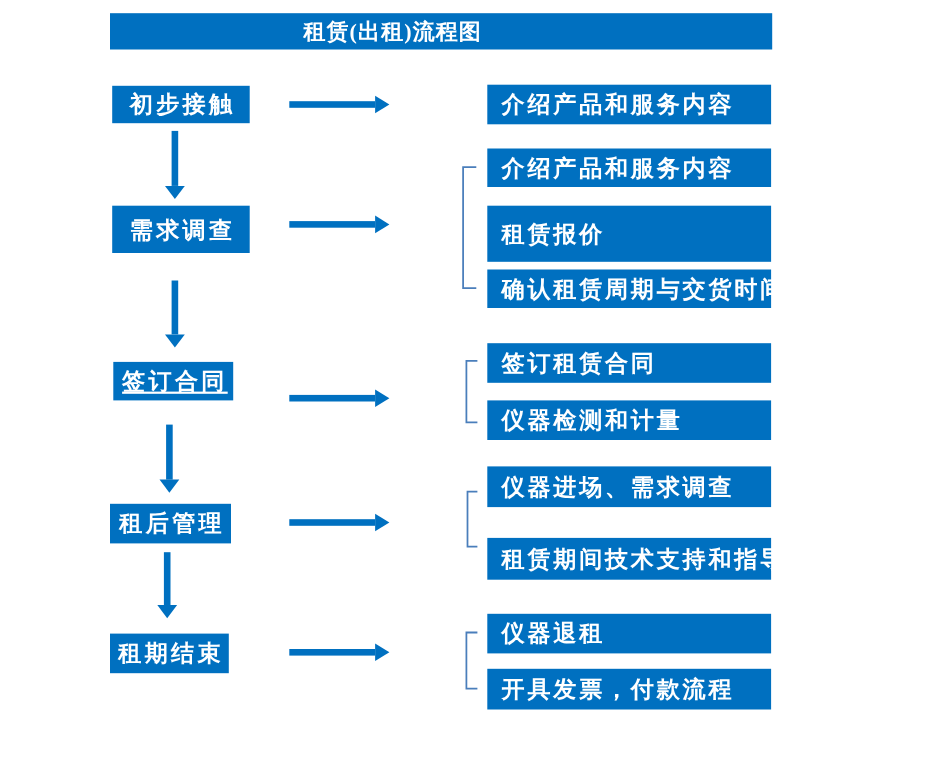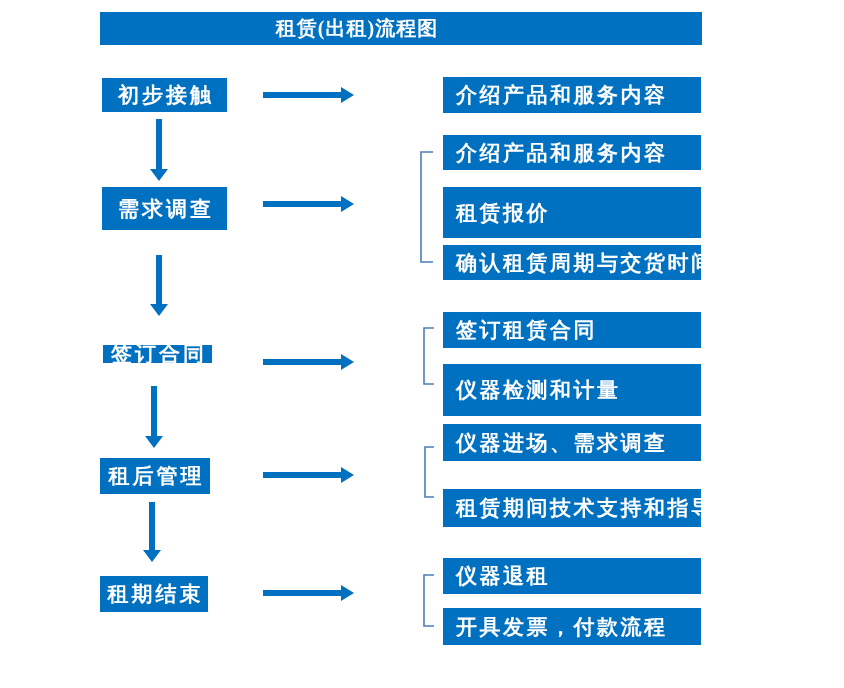--- a/index.html
+++ b/index.html
@@ -100,21 +100,21 @@
   <div class="title-bar">
     <span>租赁(出租)流程图</span>
   </div>
 
   <div class="box step" style="left:102px; top:78px;  width:125px; height:34px;">
     <span>初步接触</span>
   </div>
   <div class="box step" style="left:102px; top:187px; width:125px; height:43px;">
     <span>需求调查</span>
   </div>
-  <div class="box step" style="left:103px; top:345px; width:109px; height:18px;text-decoration:underline;">
+  <div class="box step" style="left:103px; top:329px; width:109px; height:35px;text-decoration:underline;">
     <span>签订合同</span>
   </div>
   <div class="box step" style="left:100px; top:458px; width:110px; height:36px;font-family:Liberation Mono, monospace;">
     <span>租后管理</span>
   </div>
   <div class="box step" style="left:100px; top:576px; width:108px; height:36px;">
     <span>租期结束</span>
   </div>
 
   <div class="box detail" style="top:77px;  height:36px;">
@@ -125,21 +125,21 @@
   </div>
   <div class="box detail" style="top:187px; height:51px;">
     <span>租赁报价</span>
   </div>
   <div class="box detail" style="top:245px; height:35px;">
     <span>确认租赁周期与交货时间</span>
   </div>
   <div class="box detail" style="top:312px; height:36px;">
     <span>签订租赁合同</span>
   </div>
-  <div class="box detail" style="top:364px; height:52px;">
+  <div class="box detail" style="top:364px; height:36px;">
     <span>仪器检测和计量</span>
   </div>
   <div class="box detail" style="top:424px; height:37px;">
     <span>仪器进场、需求调查</span>
   </div>
   <div class="box detail" style="top:489px; height:38px;">
     <span>租赁期间技术支持和指导</span>
   </div>
   <div class="box detail" style="top:558px; height:36px;">
     <span>仪器退租</span>

